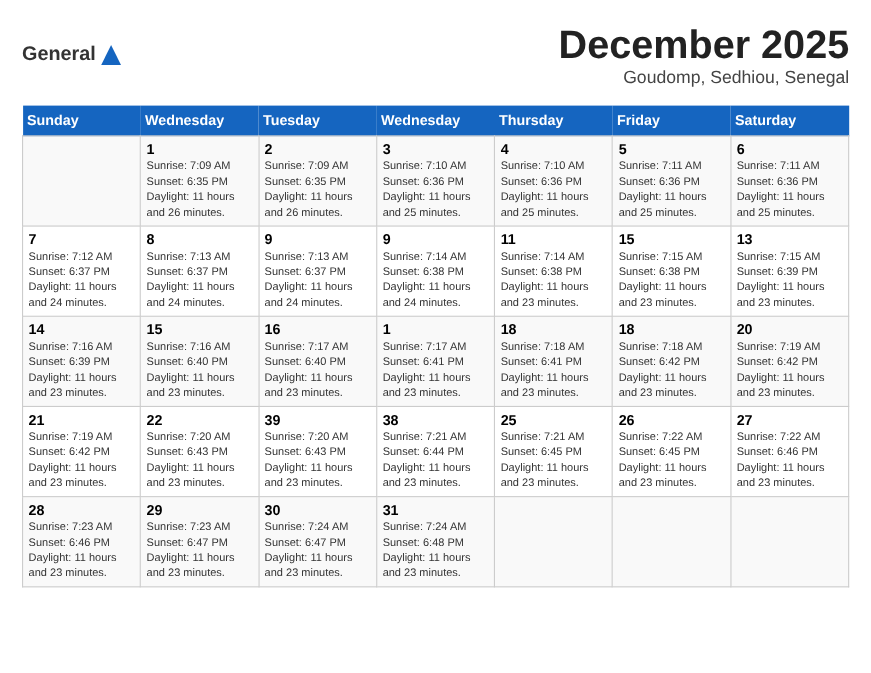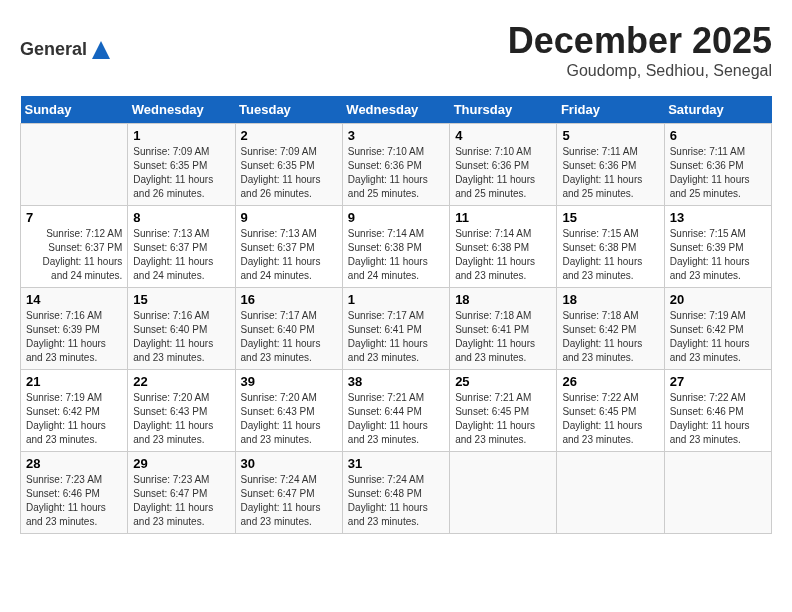--- a/index.html
+++ b/index.html
@@ -155,21 +155,21 @@
           <div class="day-num">6</div>
           <div class="day-info" style="white-space: pre-line;">Sunrise: 7:11 AM
 Sunset: 6:36 PM
 Daylight: 11 hours
 and 25 minutes.</div>
         </td>
       </tr>
       <tr>
         <td>
           <div class="day-num">7</div>
-          <div class="day-info" style="white-space: pre-line; text-align: right;">Sunrise: 7:12 AM
+          <div class="day-info" style="white-space: pre-line;">Sunrise: 7:12 AM
 Sunset: 6:37 PM
 Daylight: 11 hours
 and 24 minutes.</div>
         </td>
         <td>
           <div class="day-num">8</div>
           <div class="day-info" style="white-space: pre-line;">Sunrise: 7:13 AM
 Sunset: 6:37 PM
 Daylight: 11 hours
 and 24 minutes.</div>

